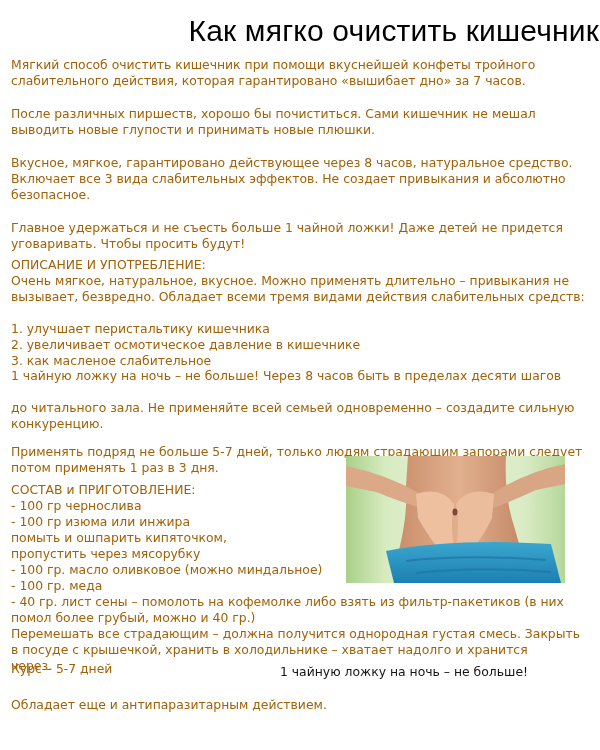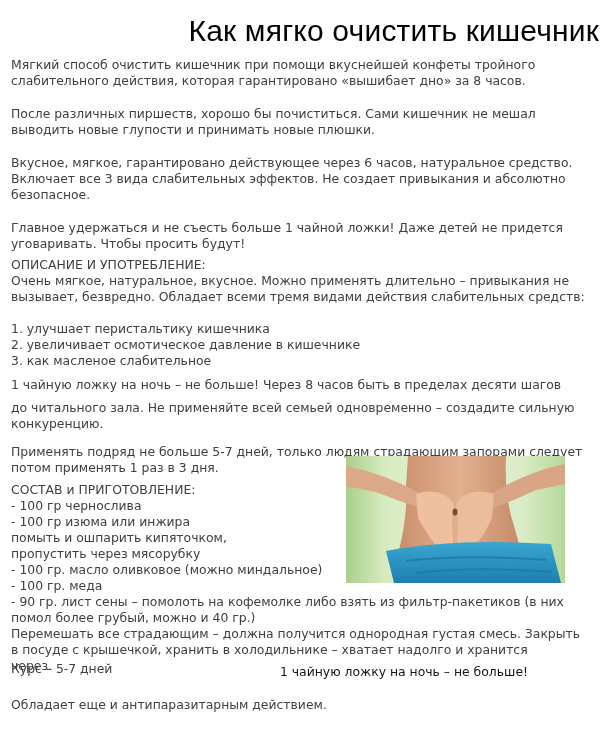--- a/index.html
+++ b/index.html
@@ -2,52 +2,52 @@
 <html><head>
 <meta charset="utf-8">
 <style>
   html, body { margin:0; padding:0; background:#fff; }
   body { width:600px; height:750px; position:relative; overflow:hidden;
          font-family:"DejaVu Sans", sans-serif; color:#111; }
   .title { position:absolute; left:16px; width:600px; top:14px; text-align:right;
            font-family:"Liberation Sans", sans-serif; font-size:30px; color:#000;
            letter-spacing:0.2px; }
   .t { position:absolute; left:11px; font-size:12.4px; line-height:16.2px;
-       white-space:pre; color:#404040; }
+       white-space:pre; color:#a16207; }
   .photo { position:absolute; left:346px; top:456px; width:219px; height:127px; overflow:hidden;
            background:linear-gradient(90deg,#a9d08a 0%,#d7ebc0 18%,#e8efd8 50%,#d9ebc4 82%,#b5d79a 100%); }
   .center { position:absolute; left:0; width:528px; text-align:right; font-size:12.4px; color:#151515; }
 </style>
 </head>
 <body>
 
 <div class="title">Как мягко очистить кишечник?</div>
 
 <div class="t" style="top:57px">Мягкий способ очистить кишечник при помощи вкуснейшей конфеты тройного</div>
-<div class="t" style="top:73px">слабительного действия, которая гарантировано «вышибает дно» за 8 часов.</div>
+<div class="t" style="top:73px">слабительного действия, которая гарантировано «вышибает дно» за 7 часов.</div>
 
 <div class="t" style="top:106px">После различных пиршеств, хорошо бы почиститься. Сами кишечник не мешал</div>
 <div class="t" style="top:122px">выводить новые глупости и принимать новые плюшки.</div>
 
-<div class="t" style="top:155px">Вкусное, мягкое, гарантировано действующее через 6 часов, натуральное средство.</div>
+<div class="t" style="top:155px">Вкусное, мягкое, гарантировано действующее через 8 часов, натуральное средство.</div>
 <div class="t" style="top:171px">Включает все 3 вида слабительных эффектов. Не создает привыкания и абсолютно</div>
 <div class="t" style="top:187px">безопасное.</div>
 
 <div class="t" style="top:220px">Главное удержаться и не съесть больше 1 чайной ложки! Даже детей не придется</div>
 <div class="t" style="top:236px">уговаривать. Чтобы просить будут!</div>
 
 <div class="t" style="top:257px">ОПИСАНИЕ И УПОТРЕБЛЕНИЕ:</div>
 <div class="t" style="top:273px">Очень мягкое, натуральное, вкусное. Можно применять длительно – привыкания не</div>
 <div class="t" style="top:289px">вызывает, безвредно. Обладает всеми тремя видами действия слабительных средств:</div>
 
 <div class="t" style="top:321px">1. улучшает перистальтику кишечника</div>
 <div class="t" style="top:337px">2. увеличивает осмотическое давление в кишечнике</div>
 <div class="t" style="top:353px">3. как масленое слабительное</div>
 
-<div class="t" style="top:377px">1 чайную ложку на ночь – не больше! Через 8 часов быть в пределах десяти шагов</div>
+<div class="t" style="top:368px">1 чайную ложку на ночь – не больше! Через 8 часов быть в пределах десяти шагов</div>
 <div class="t" style="top:400px">до читального зала. Не применяйте всей семьей одновременно – создадите сильную</div>
 <div class="t" style="top:416px">конкуренцию.</div>
 
 <div class="t" style="top:444px">Применять подряд не больше 5-7 дней, только людям страдающим запорами следует</div>
 <div class="t" style="top:460px">потом применять 1 раз в 3 дня.</div>
 
 <div class="photo">
   <svg width="219" height="127" viewBox="0 0 219 127">
     <defs>
       <linearGradient id="skin" x1="0" y1="0" x2="1" y2="0">
@@ -72,21 +72,21 @@
   </svg>
 </div>
 
 <div class="t" style="top:482px">СОСТАВ и ПРИГОТОВЛЕНИЕ:</div>
 <div class="t" style="top:498px">- 100 гр чернослива</div>
 <div class="t" style="top:514px">- 100 гр изюма или инжира</div>
 <div class="t" style="top:530px">помыть и ошпарить кипяточком,</div>
 <div class="t" style="top:546px">пропустить через мясорубку</div>
 <div class="t" style="top:562px">- 100 гр. масло оливковое (можно миндальное)</div>
 <div class="t" style="top:578px">- 100 гр. меда</div>
-<div class="t" style="top:594px">- 90 гр. лист сены – помолоть на кофемолке либо взять из фильтр-пакетиков (в них</div>
+<div class="t" style="top:594px">- 40 гр. лист сены – помолоть на кофемолке либо взять из фильтр-пакетиков (в них</div>
 <div class="t" style="top:610px">помол более грубый, можно и 40 гр.)</div>
 <div class="t" style="top:626px">Перемешать все страдающим – должна получится однородная густая смесь. Закрыть</div>
 <div class="t" style="top:642px">в посуде с крышечкой, хранить в холодильнике – хватает надолго и хранится</div>
 <div class="t" style="top:658px">через.</div>
 
 <div class="center" style="top:664px">1 чайную ложку на ночь – не больше!</div>
 
 <div class="t" style="top:661px">Курс – 5-7 дней</div>
 <div class="t" style="top:697px">Обладает еще и антипаразитарным действием.</div>
 

